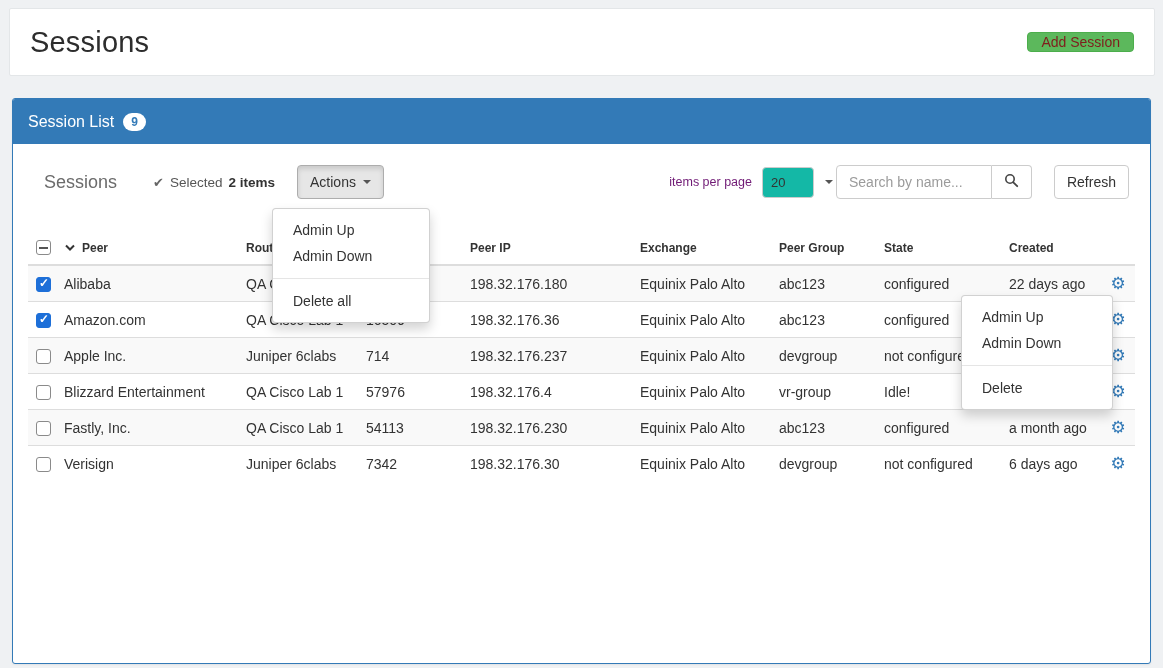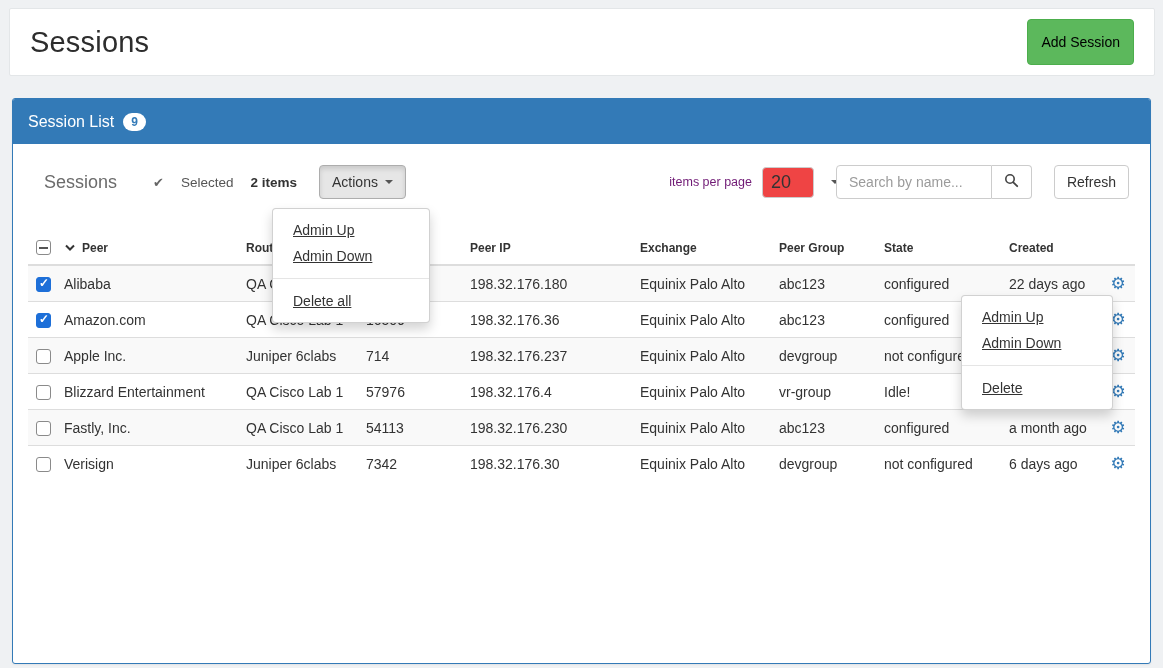--- a/index.html
+++ b/index.html
@@ -14,56 +14,56 @@
     background:#eff1f3;font-family:"Liberation Sans",sans-serif;font-size:14px;color:#333;
   }
   
   .topbar{
     position:absolute;left:9px;top:8px;width:1146px;height:68px;background:#fff;
     border:1px solid #e3e6e8;border-radius:2px;display:flex;align-items:center;
     justify-content:space-between;padding:0 20px;
   }
   .page-title{font-size:29px;font-weight:400;color:#2d2d2d;margin:0;letter-spacing:.2px}
   .btn-success{
-    background:var(--success);border:1px solid #4cae4c;color:#000000;border-radius:4px;
-    font-size:14px;height:46px;padding:0 13px;display:inline-flex;align-items:center;cursor:pointer;
+    background:var(--success);border:1px solid #4cae4c;color:#7f1d1d;border-radius:4px;
+    font-size:14px;height:20px;padding:0 13px;display:inline-flex;align-items:center;cursor:pointer;
     font-family:inherit;
   }
   
   .panel{
     position:absolute;left:12px;top:98px;width:1139px;height:566px;background:#fff;
     border:1px solid var(--primary);border-radius:3px;box-shadow:0 1px 2px rgba(0,0,0,.06);
   }
   .panel-heading{
     background:var(--primary);color:#fff;height:45px;display:flex;align-items:center;
     padding:10px 15px;font-size:16px;border-radius:2px 2px 0 0;
   }
   .badge{
     margin-left:9px;background:#fff;color:var(--primary);font-size:12px;font-weight:700;
     padding:3px 8px;border-radius:10px;line-height:1;
   }
   .panel-body{position:relative;padding:15px;height:519px}
   
   .toolbar{display:flex;align-items:center;min-height:46px}
   .section-label{font-size:18px;color:#6b6b6b;margin-left:16px}
-  .selected{margin-left:36px;color:#555;font-size:13.5px;display:flex;align-items:center;gap:17px}
+  .selected{margin-left:36px;color:#555;font-size:13.5px;display:flex;align-items:center;gap:6px}
   .selected .count{font-weight:700;color:#333}
   .check-icon::before{content:"\2714";color:#666;font-size:13px}
   .btn{
     background:#fff;border:1px solid #ccc;color:#333;border-radius:4px;font-size:14px;height:34px;
     padding:4px 12px;display:inline-flex;align-items:center;gap:7px;cursor:pointer;font-family:inherit;
   }
   .actions-wrap{margin-left:22px}
   .btn.open{background:#e6e6e6;border-color:#adadad;box-shadow:inset 0 3px 5px rgba(0,0,0,.125)}
   .caret{width:0;height:0;border-left:4px solid transparent;border-right:4px solid transparent;border-top:4px solid #555}
   .tb-right{margin-left:auto;display:flex;align-items:center;margin-right:6px}
   .ipp-label{font-size:12.5px;color:#701a75;margin-right:10px}
   .select{
-    width:52px;height:31px;border:1px solid #ccc;border-radius:4px;background:#ef4444;display:flex;
-    align-items:center;justify-content:space-between;padding:0 8px;font-size:18px;margin-right:22px;cursor:pointer;gap:40px;
+    width:52px;height:31px;border:1px solid #ccc;border-radius:4px;background:#14b8a6;display:flex;
+    align-items:center;justify-content:space-between;padding:0 8px;font-size:13px;margin-right:22px;cursor:pointer;gap:40px;
   }
   .search-group{display:flex;margin-right:22px}
   .search-input{
     width:156px;height:34px;border:1px solid #ccc;border-radius:4px 0 0 4px;padding:0 12px;
     font-size:14px;outline:none;color:#555;font-family:inherit;
   }
   .search-input::placeholder{color:#9b9b9b}
   .search-btn{
     width:40px;height:34px;border:1px solid #ccc;border-left:0;background:#fff;
     border-radius:0 4px 4px 0;display:flex;align-items:center;justify-content:center;cursor:pointer;
@@ -83,21 +83,21 @@
   }
   .cb.checked{background:var(--checkbox-checked);border-color:var(--checkbox-checked)}
   .cb.checked::after{content:"\2713";position:absolute;left:2px;top:-2px;color:#fff;font-size:12px;font-weight:700}
   .cb.indet::after{content:"";position:absolute;left:2px;top:6px;width:9px;height:2px;background:#555}
   td.c-gear{text-align:center;overflow:visible}
   .gear{color:var(--primary);font-size:17px;cursor:pointer;line-height:1}
   .gear::before{content:"\2699"}
   
   .dropdown{
     position:absolute;background:#fff;border:1px solid rgba(0,0,0,.18);border-radius:4px;
-    box-shadow:0 6px 12px rgba(0,0,0,.175);padding:8px 0;z-index:50;text-decoration:underline;
+    box-shadow:0 6px 12px rgba(0,0,0,.175);padding:8px 0;z-index:50;
   }
   .dropdown .item{padding:3px 20px;line-height:20px;font-size:14px;color:#333;white-space:nowrap;cursor:pointer}
   .dropdown .divider{height:1px;background:#e5e5e5;margin:9px 0}
   #actions-menu{left:259px;top:64px;width:158px}
   #row-menu{left:948px;top:151px;width:152px}
 </style>
 </head>
 <body>
 
 <div class="topbar">

